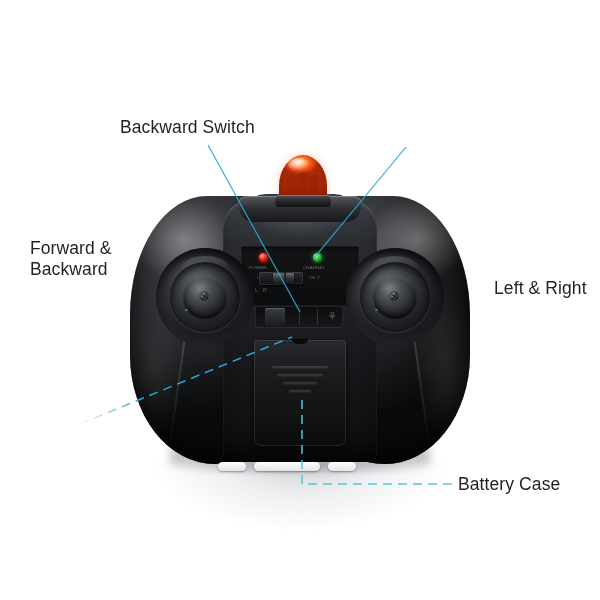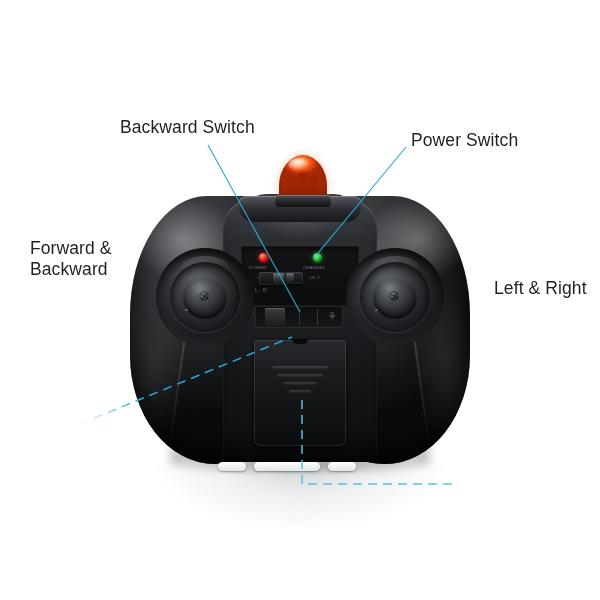--- a/index.html
+++ b/index.html
@@ -389,22 +389,22 @@
 
     <path d="M412,288 L488,288" stroke="url(#fadeR)" stroke-width="1.6" fill="none" stroke-dasharray="9 6"></path>
 
     <path d="M80,424 L292,337" stroke="url(#fadeL)" stroke-width="1.5" fill="none" stroke-dasharray="9 6"></path>
 
     <path d="M302,400 L302,484 L455,484" stroke="#5cc0e4" stroke-width="1.5" fill="none" stroke-dasharray="9 6"></path>
   </svg>
 
   <div class="label" style="left:120px;top:117px;">Backward Switch</div>
 
-  <div class="label" style="left:411px;top:130px;">Power Switch</div>
 
   <div class="label" style="left:494px;top:278px;">Left &amp; Right</div>
 
   <div class="label" style="left:30px;top:238px;">Forward &amp;
 Backward</div>
 
 
+  <div class="label" style="left:458px;top:474px;">Battery Case</div>
 
 </div>
 
 </body></html>

